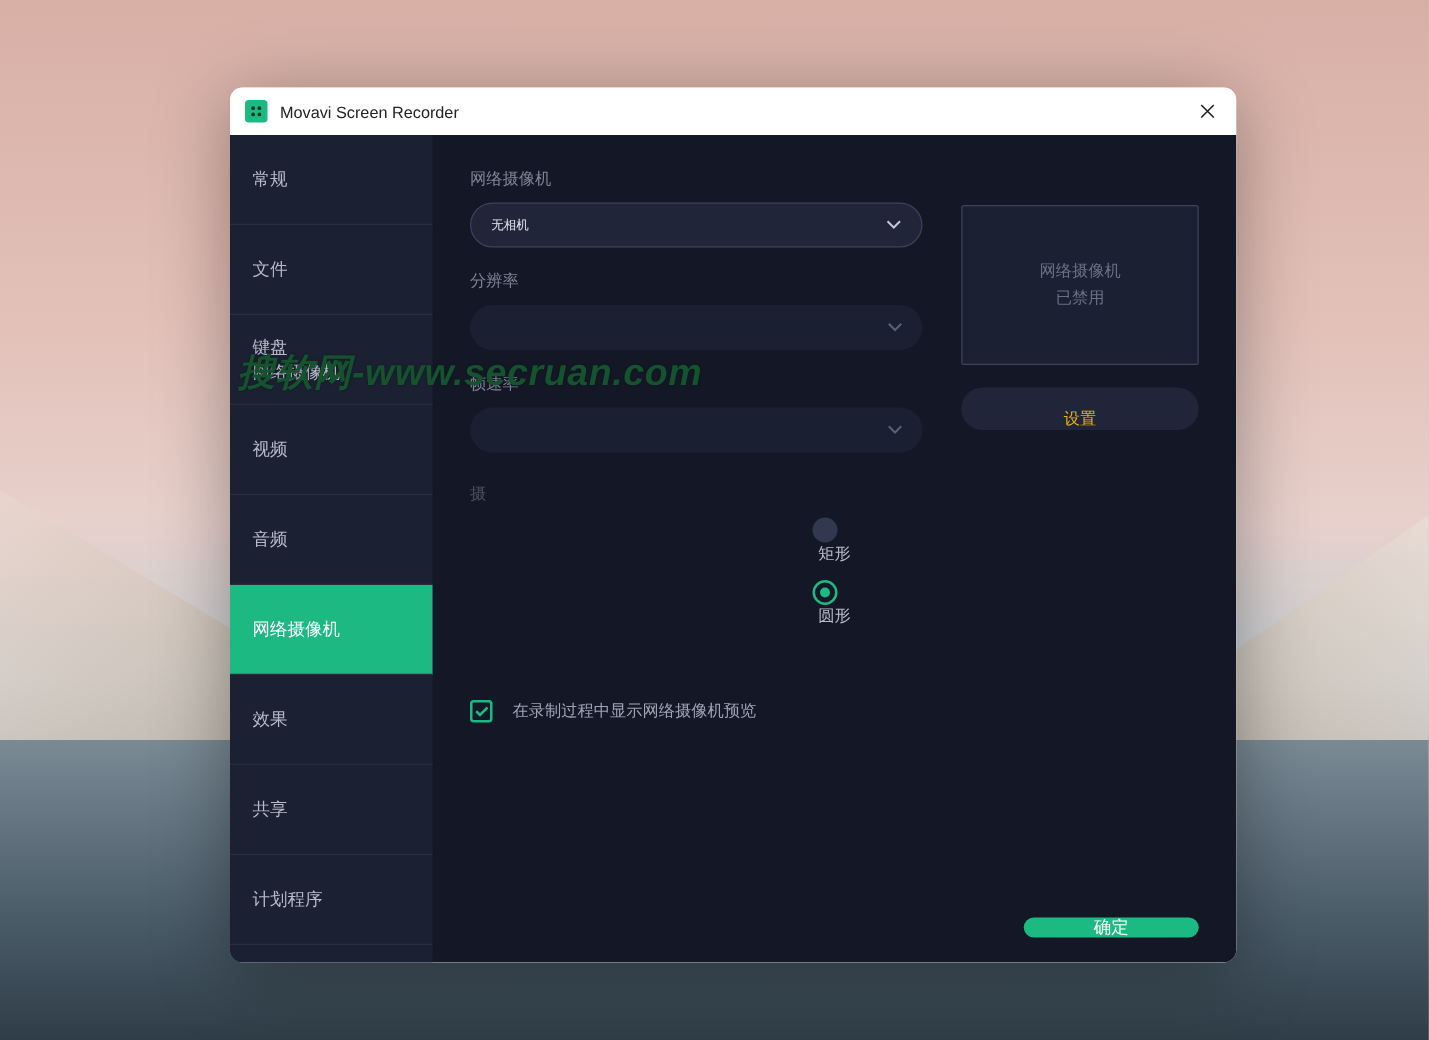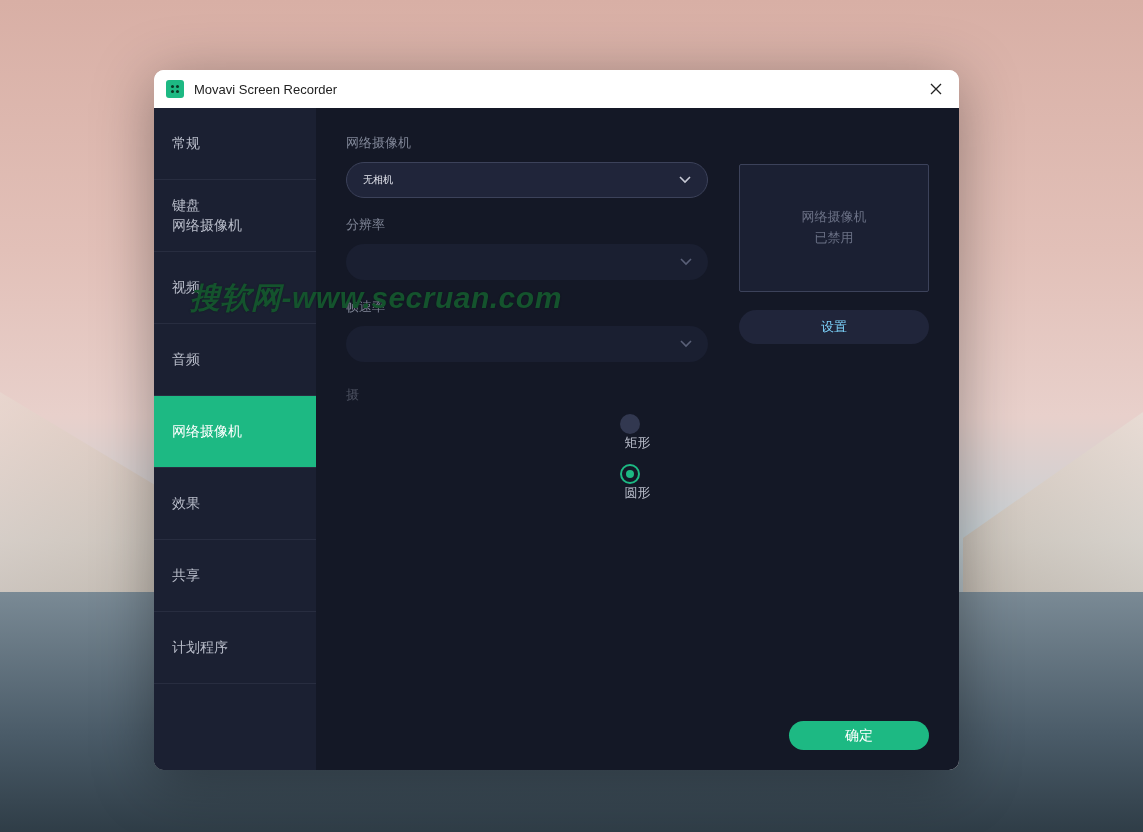--- a/index.html
+++ b/index.html
@@ -35,21 +35,21 @@
       opacity: 0.7;
     }
     .water {
       position: absolute;
       left: 0; right: 0; bottom: 0; height: 240px;
       background: linear-gradient(to bottom, #7a8a95 0%, #4a5b68 60%, #2f3d47 100%);
     }
 
     .window {
       position: absolute;
-      left: 154px;
+      left: 184px;
       top: 70px;
       width: 805px;
       height: 700px;
       background: #fff;
       border-radius: 10px;
       box-shadow: 0 10px 60px rgba(0,0,0,0.35);
       overflow: hidden;
       display: flex;
       flex-direction: column;
     }
@@ -185,23 +185,23 @@
       color: #6a7085;
       font-size: 13px;
       line-height: 1.6;
     }
     .settings-btn {
       margin-top: 18px;
       width: 190px;
       height: 34px;
       border-radius: 17px;
       background: #20253a;
-      color: #7dd3fc;
-      display: flex;
-      align-items: center;
+      color: #eab308;
+      display: flex;
+      align-items: flex-end;
       justify-content: center;
       font-size: 13px;
       cursor: default;
     }
 
     .radio-row {
       display: flex;
       align-items: center;
       margin-bottom: 12px;
       flex-direction: column;
@@ -248,21 +248,21 @@
 
     .footer {
       margin-top: auto;
       display: flex;
       justify-content: flex-end;
       gap: 18px;
       padding-top: 20px;
     }
     .btn {
       width: 140px;
-      height: 29px;
+      height: 16px;
       border-radius: 17px;
       display: flex;
       align-items: center;
       justify-content: center;
       font-size: 14px;
       cursor: pointer;
     }
     .btn-primary {
       background: #1db983;
       color: #fff;
@@ -294,20 +294,23 @@
     </div>
   </div>
 
   <div class="body">
 
     <div class="sidebar">
       <div class="sidebar-item">
         <span>常规</span>
       </div>
       <div class="sidebar-item">
+        <span>文件</span>
+      </div>
+      <div class="sidebar-item">
         <span style="white-space:pre-line">键盘
 网络摄像机</span>
       </div>
       <div class="sidebar-item">
         <span>视频</span>
       </div>
       <div class="sidebar-item">
         <span>音频</span>
       </div>
       <div class="sidebar-item active">
@@ -363,20 +366,28 @@
           <span class="radio-label">矩形</span>
         </div>
         <div class="radio-row">
           <div class="radio-outer on">
             <div class="radio-inner"></div>
           </div>
           <span class="radio-label">圆形</span>
         </div>
       </div>
 
+      <div class="checkbox-row">
+        <div class="checkbox">
+          <svg width="11" height="9" viewBox="0 0 11 9">
+            <path d="M1 4 L4 7 L10 1" stroke="#1db983" stroke-width="2" fill="none"></path>
+          </svg>
+        </div>
+        <span class="checkbox-label">在录制过程中显示网络摄像机预览</span>
+      </div>
 
       <div class="preview-panel">
         <div class="preview-box">
           <div>网络摄像机</div>
           <div>已禁用</div>
         </div>
         <div class="settings-btn">
           <span>设置</span>
         </div>
       </div>

